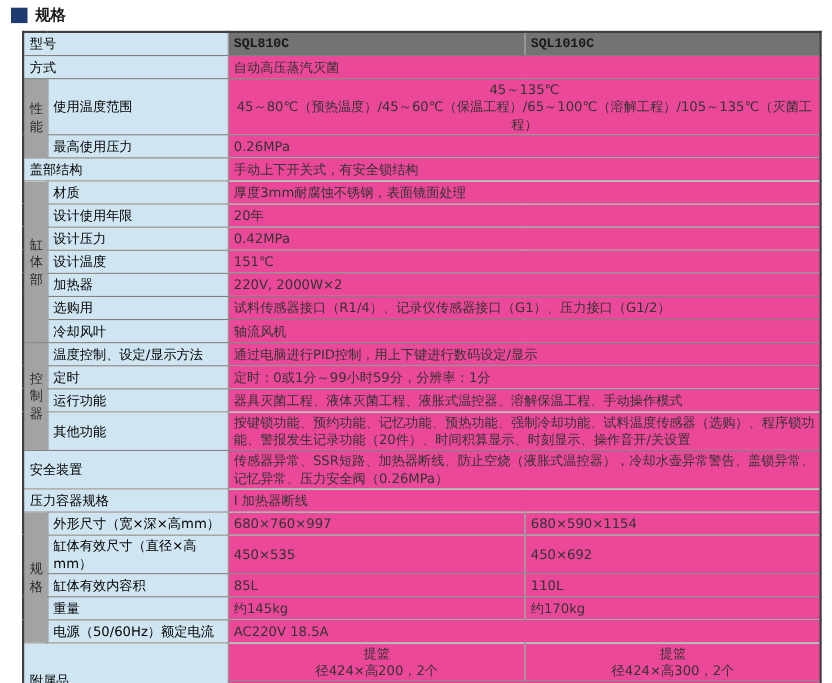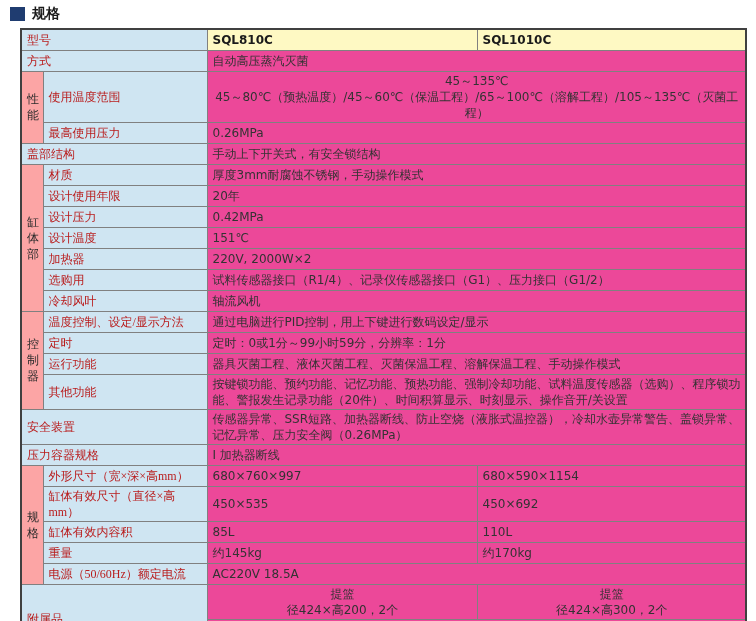--- a/index.html
+++ b/index.html
@@ -44,29 +44,29 @@
     font-size: 12px;
     line-height: 16px;
     padding: 1px 4px 1px 5px;
     vertical-align: middle;
     overflow: hidden;
   }
   tr.s { height: 21px; }
   tr.d { height: 35px; }
 
   td.g {
-    background: #fca5a5;
+    background: #a3a3a3;
     padding: 1px 2px;
     text-align: center;
     word-break: break-all;
     line-height: 13px;
     color: #2b2b2b;
   }
-  td.l { background: #cfe5f2; color: #b91c1c; font-family: Liberation Serif, serif; }
-  td.hl { background: #fef9c3; font-weight: bold; color: #1a1a1a; }
+  td.l { background: #cfe5f2; color: #000000; }
+  td.hl { background: #737373; font-weight: bold; color: #1a1a1a; font-family: Liberation Mono, monospace; }
   td.v { background: #ec4899; color: #333333; }
   .line { display: block; text-align: center; }
 </style>
 </head>
 <body>
 
 <div class="page">
 
   <div class="title-bar">
     <span class="title-square"></span>
@@ -107,21 +107,21 @@
     </tr>
 
     <tr class="s">
       <td class="l" colspan="2">盖部结构</td>
       <td class="v" colspan="2">手动上下开关式，有安全锁结构</td>
     </tr>
 
     <tr class="s">
       <td class="g" rowspan="7">缸体部</td>
       <td class="l">材质</td>
-      <td class="v" colspan="2">厚度3mm耐腐蚀不锈钢，手动操作模式</td>
+      <td class="v" colspan="2">厚度3mm耐腐蚀不锈钢，表面镜面处理</td>
     </tr>
     <tr class="s">
       <td class="l">设计使用年限</td>
       <td class="v" colspan="2">20年</td>
     </tr>
     <tr class="s">
       <td class="l">设计压力</td>
       <td class="v" colspan="2">0.42MPa</td>
     </tr>
     <tr class="s">
@@ -145,21 +145,21 @@
       <td class="g" rowspan="4">控制器</td>
       <td class="l">温度控制、设定/显示方法</td>
       <td class="v" colspan="2">通过电脑进行PID控制，用上下键进行数码设定/显示</td>
     </tr>
     <tr class="s">
       <td class="l">定时</td>
       <td class="v" colspan="2">定时：0或1分～99小时59分，分辨率：1分</td>
     </tr>
     <tr class="s">
       <td class="l">运行功能</td>
-      <td class="v" colspan="2">器具灭菌工程、液体灭菌工程、灭菌保温工程、溶解保温工程、手动操作模式</td>
+      <td class="v" colspan="2">器具灭菌工程、液体灭菌工程、液胀式温控器、溶解保温工程、手动操作模式</td>
     </tr>
     <tr class="d">
       <td class="l">其他功能</td>
       <td class="v" colspan="2">按键锁功能、预约功能、记忆功能、预热功能、强制冷却功能、试料温度传感器（选购）、程序锁功能、警报发生记录功能（20件）、时间积算显示、时刻显示、操作音开/关设置</td>
     </tr>
 
     <tr class="d">
       <td class="l" colspan="2">安全装置</td>
       <td class="v" colspan="2">传感器异常、SSR短路、加热器断线、防止空烧（液胀式温控器），冷却水壶异常警告、盖锁异常、记忆异常、压力安全阀（0.26MPa）</td>
     </tr>

